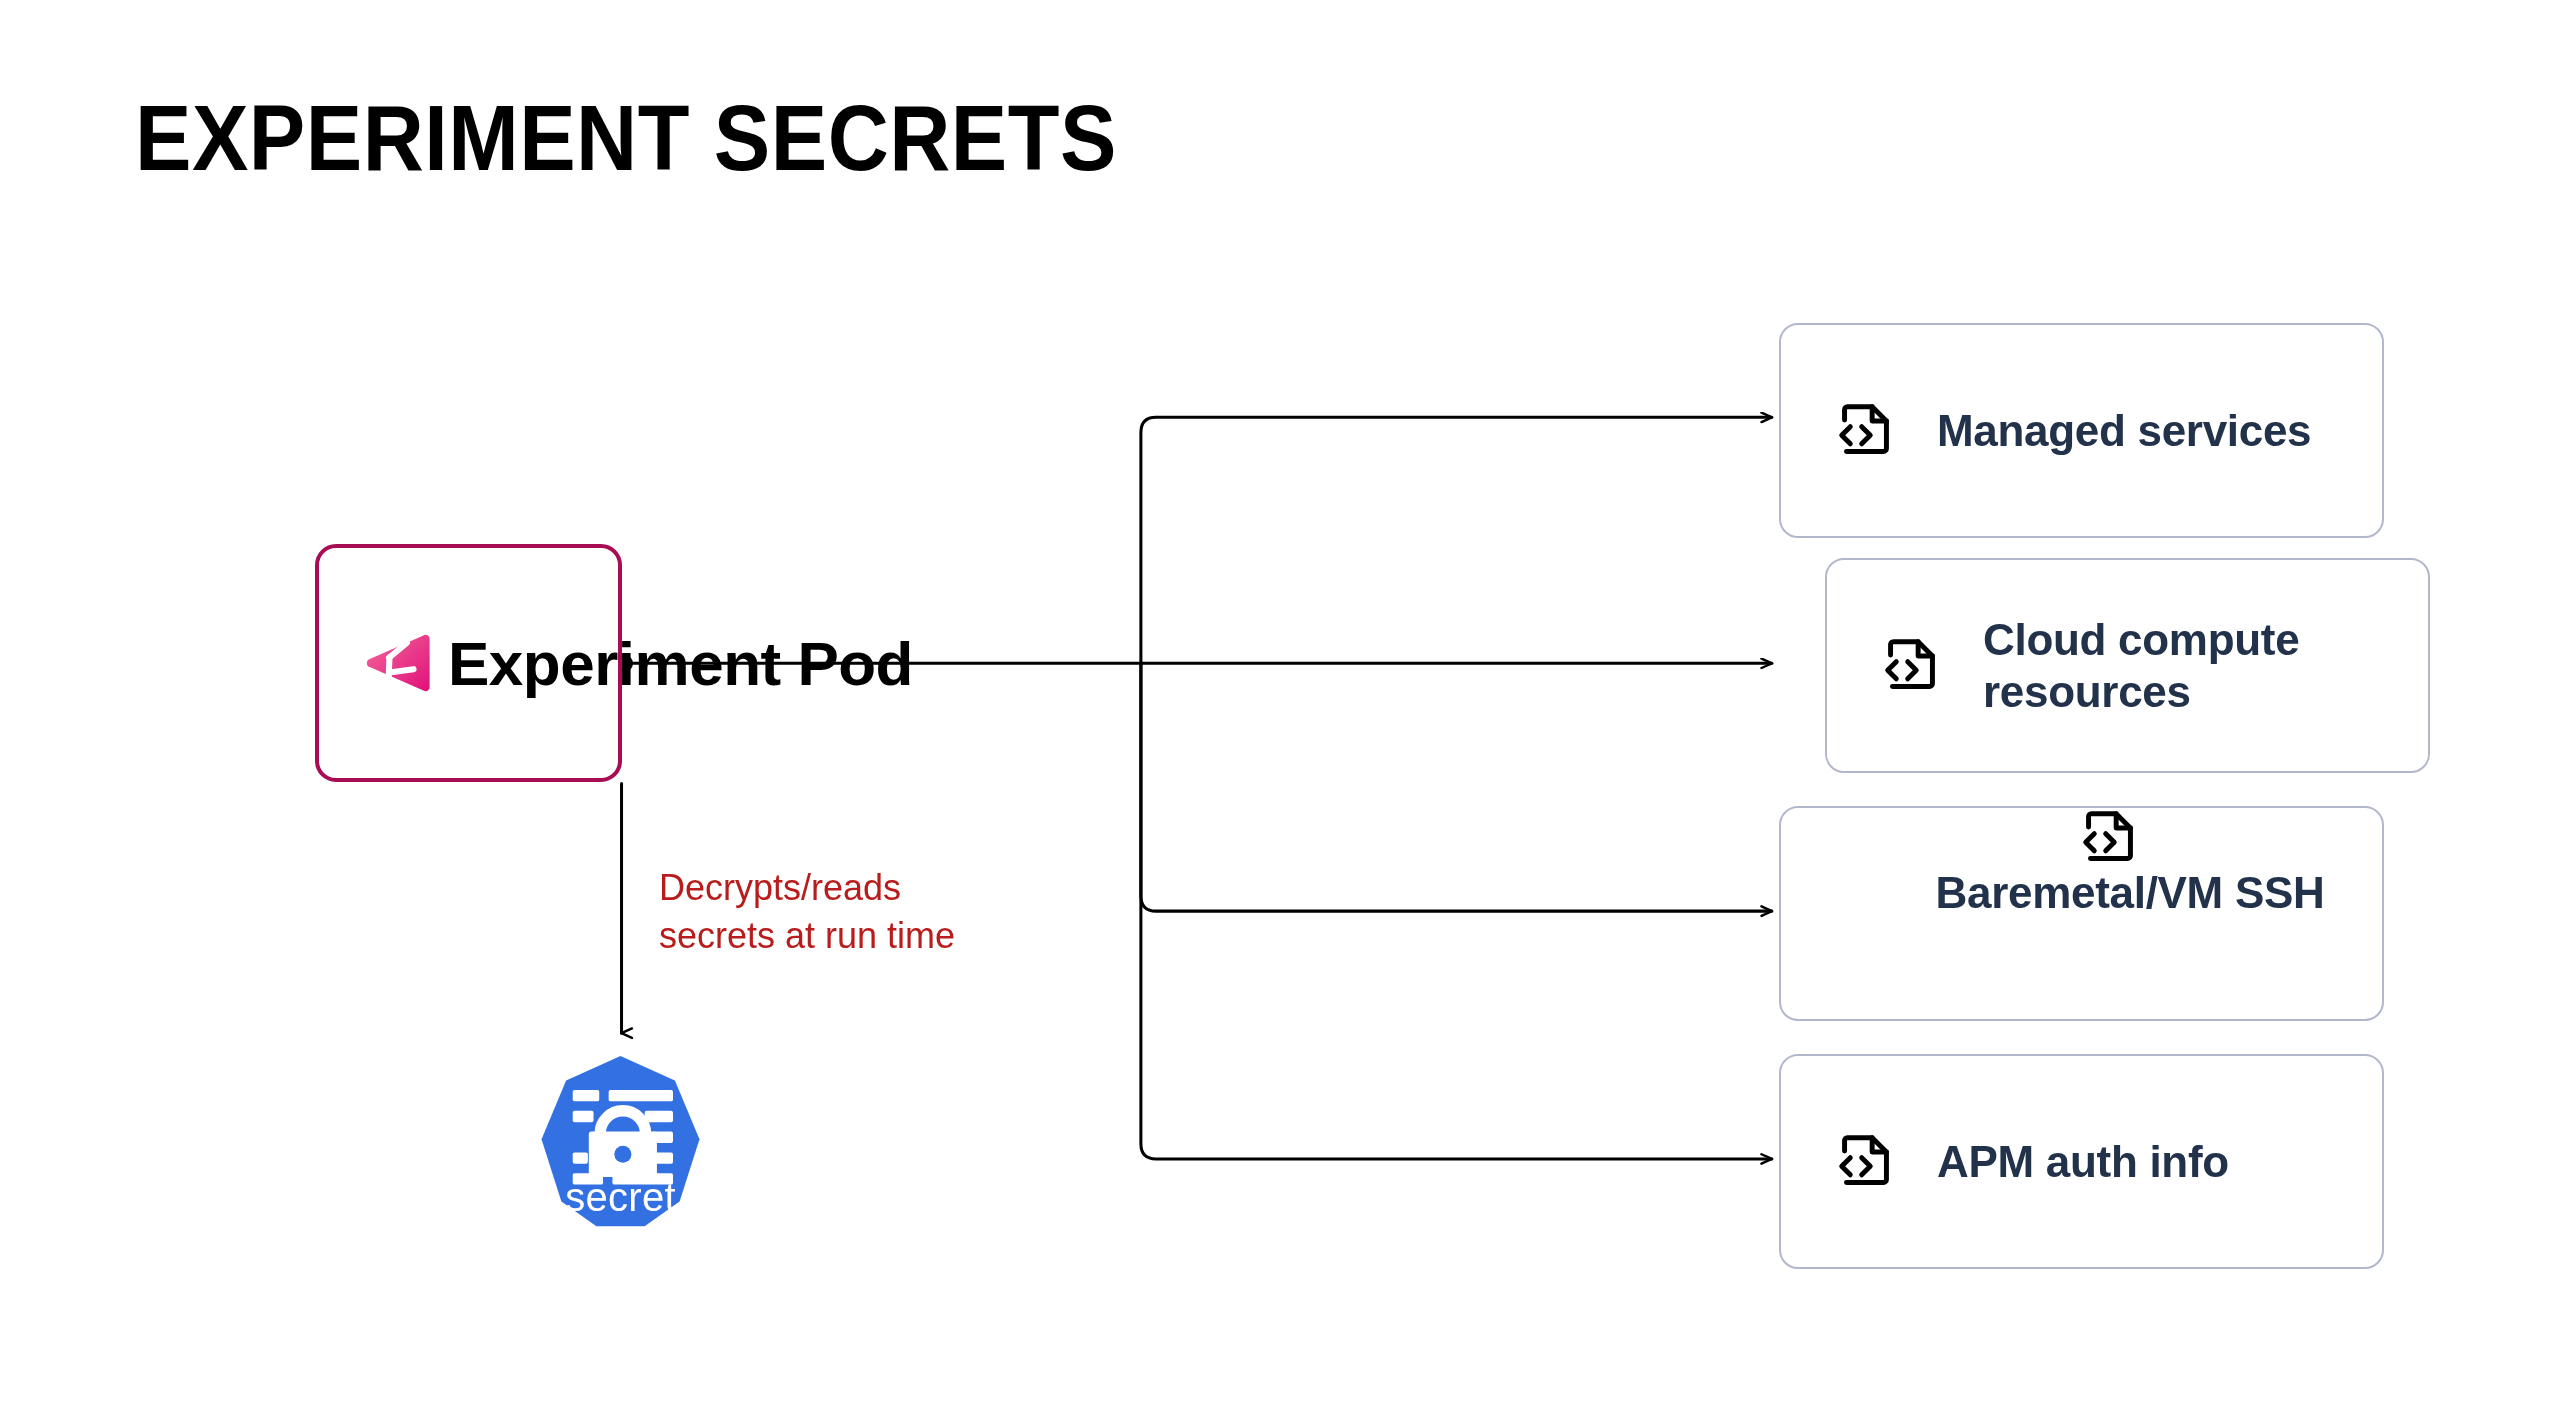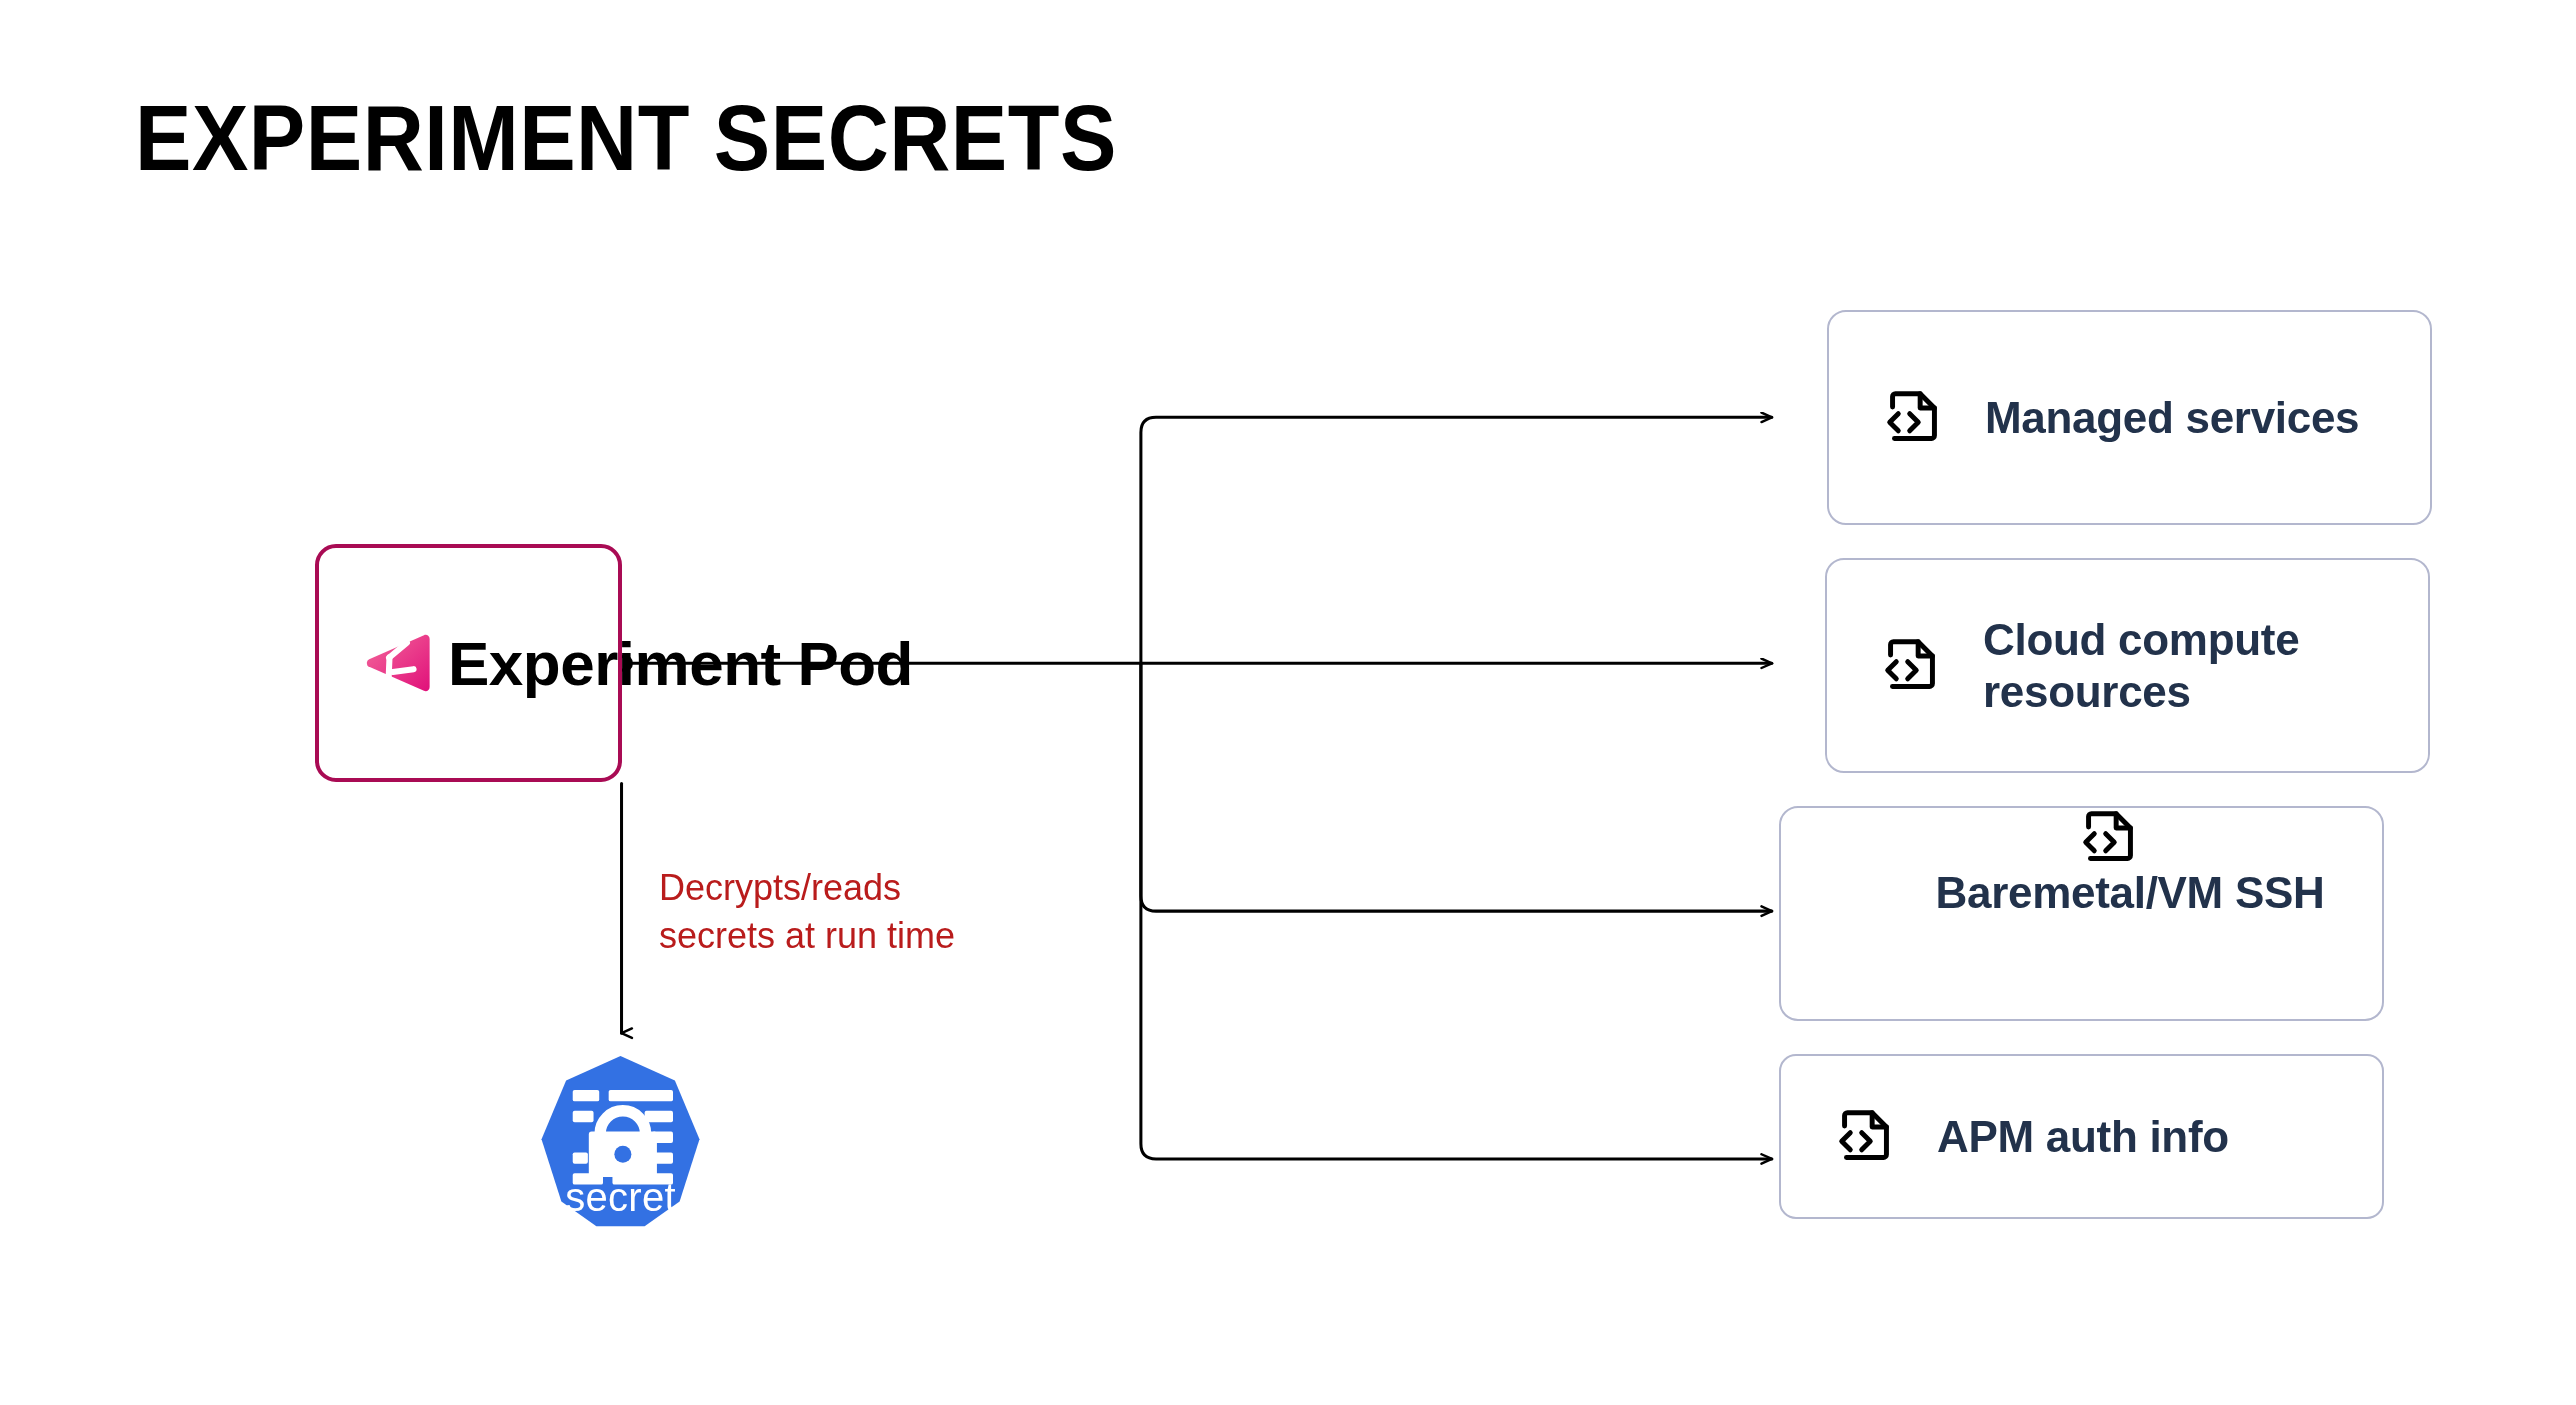--- a/index.html
+++ b/index.html
@@ -133,24 +133,24 @@
   }
   .card-label {
     margin-left: 42px;
     font-size: 44px;
     font-weight: bold;
     line-height: 1.18;
     color: #22324B;
     letter-spacing: -0.3px;
   }
 
-  #card-0 { top: 310px;  height: 215px; margin-left: 48px; }
+  #card-0 { top: 323px;  height: 215px; }
   #card-1 { top: 558px;  height: 215px; margin-left: 46px; }
   #card-2 { top: 806px;  height: 215px; flex-direction: column; }
-  #card-3 { top: 1054px; height: 165px; border-radius: 17px; }
+  #card-3 { top: 1054px; height: 215px; }
 </style>
 </head>
 <body>
 
 <div id="canvas">
 
   <div id="page-title">EXPERIMENT SECRETS</div>
 
   <svg id="edges" viewBox="0 0 2723 1486" width="2576" height="1406">
     <defs>

